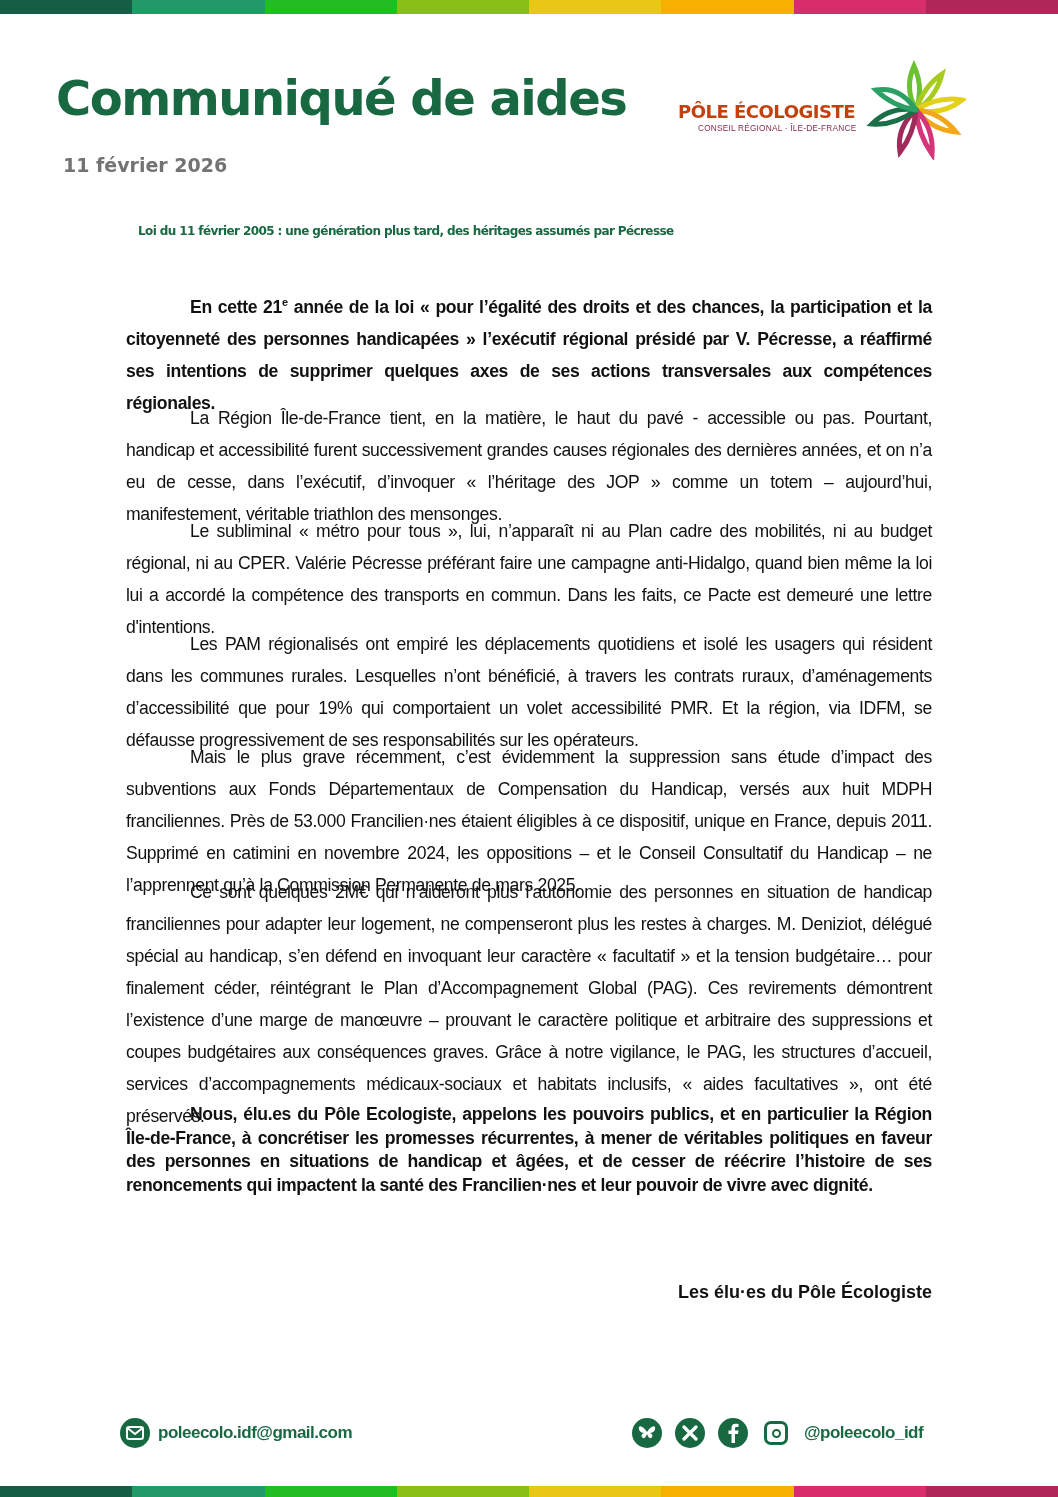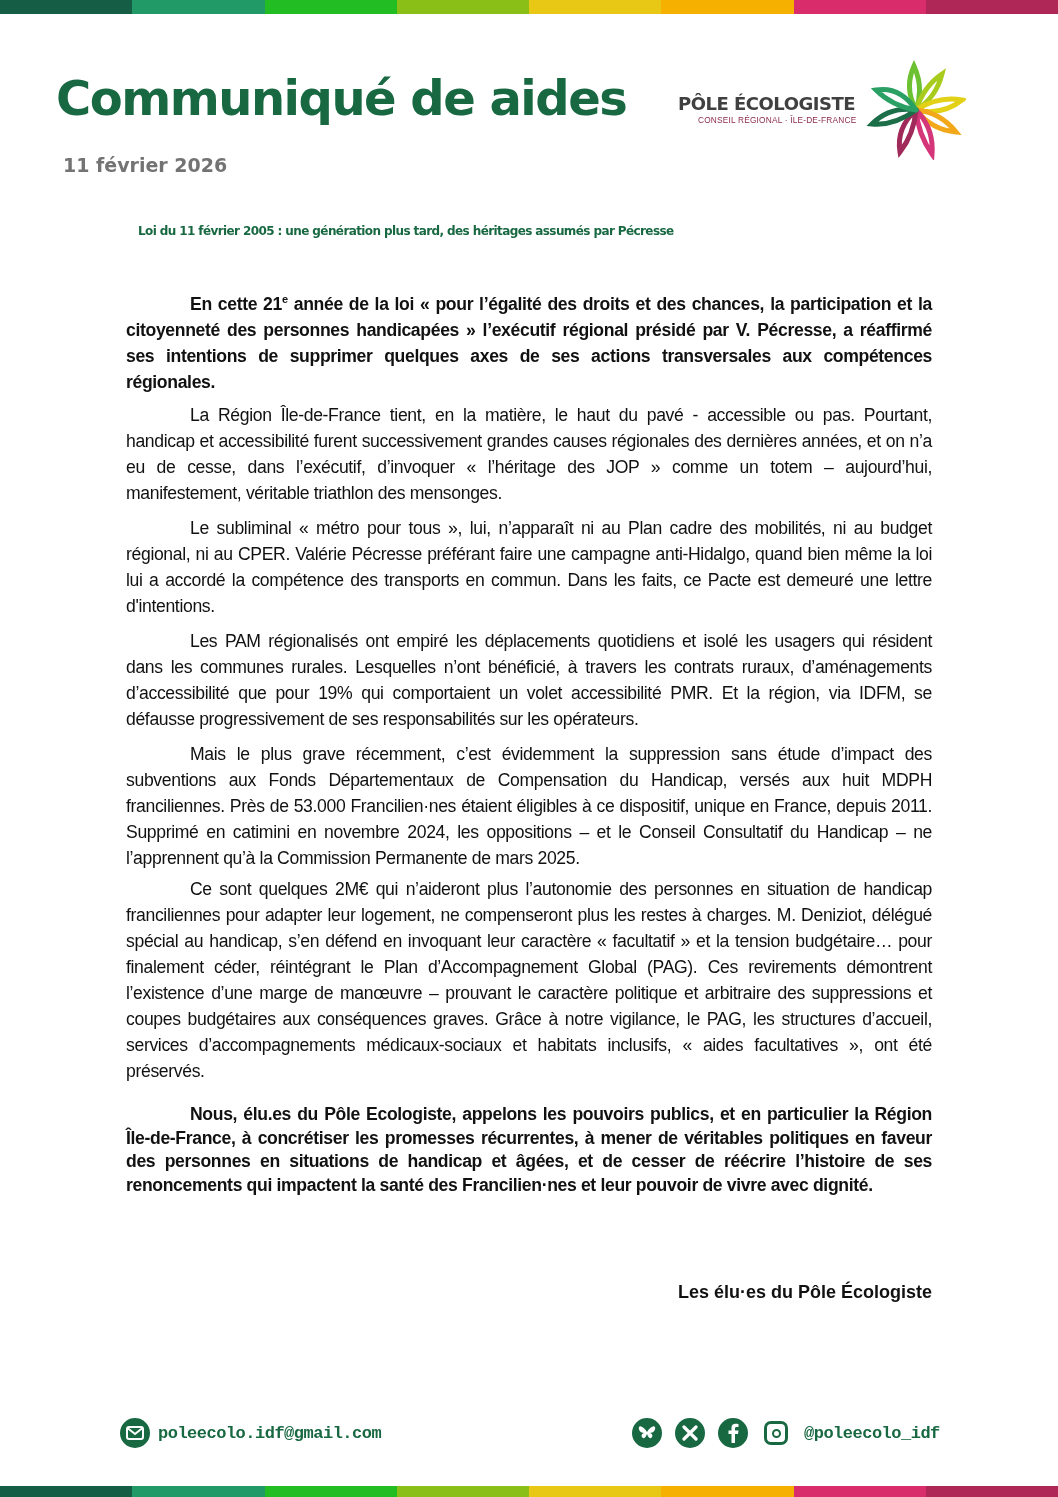--- a/index.html
+++ b/index.html
@@ -4,31 +4,31 @@
 <style>
   html, body { margin: 0; padding: 0; background: #ffffff; }
   body { width: 1058px; height: 1497px; position: relative; overflow: hidden; font-family: "Liberation Sans", sans-serif; color: #111; }
   .stripe { position: absolute; left: 0; width: 1058px; height: 14px; display: flex; }
   .stripe.top { top: 0; }
   .stripe.bottom { top: 1486px; height: 11px; }
   .stripe div { flex: 1; height: 100%; }
   .title { position: absolute; left: 56px; top: 74px; font-family: "DejaVu Sans", sans-serif; font-weight: bold; font-size: 48px; letter-spacing: -1.5px; color: #186842; margin: 0; line-height: 1; }
   .date { position: absolute; left: 63px; top: 154px; font-family: "DejaVu Sans", sans-serif; font-weight: bold; font-size: 19px; color: #737373; }
   .logo-text { position: absolute; left: 678px; top: 95px; }
-  .logo-name { font-family: "DejaVu Sans", sans-serif; font-weight: bold; font-size: 18px; color: #404040; letter-spacing: -0.5px; line-height: 1; }
+  .logo-name { font-family: "DejaVu Sans", sans-serif; font-weight: bold; font-size: 18px; color: #c2410c; letter-spacing: -0.5px; line-height: 1; margin-top: 8px; }
   .logo-sub { font-family: "Liberation Sans", sans-serif; font-size: 8.3px; color: #8b2a4d; letter-spacing: 0.2px; margin-top: 2px; margin-left: 20px; }
   .logo-flower { position: absolute; left: 866px; top: 60px; width: 100px; height: 100px; }
   .subtitle { position: absolute; left: 138px; top: 224px; font-family: "DejaVu Sans", sans-serif; font-weight: bold; font-size: 12px; color: #186842; letter-spacing: -0.6px; }
-  .body-text { position: absolute; left: 126px; width: 806px; font-family: "Liberation Sans", sans-serif; font-size: 17.6px; line-height: 26px; text-align: justify; letter-spacing: -0.35px; margin: 0; }
+  .body-text { position: absolute; left: 126px; width: 806px; font-family: "Liberation Sans", sans-serif; font-size: 17.6px; line-height: 32px; text-align: justify; letter-spacing: -0.35px; margin: 0; }
   .body-text.bold { font-weight: bold; }
   .body-text::first-line { }
   .indent { display: inline-block; width: 64px; }
   .signature { position: absolute; right: 126px; top: 1282px; font-family: "Liberation Sans", sans-serif; font-weight: bold; font-size: 18px; text-align: center; }
   .footer-email { position: absolute; left: 120px; top: 1418px; display: flex; align-items: center; gap: 8px; }
-  .footer-email .txt, .footer-social .txt { font-family: Liberation Mono, monospace; font-weight: bold; font-size: 17px; color: #186842; letter-spacing: -0.5px; }
+  .footer-email .txt, .footer-social .txt { font-family: Liberation Sans, sans-serif; font-weight: bold; font-size: 17px; color: #186842; letter-spacing: -0.5px; }
   .circ { width: 30px; height: 30px; border-radius: 50%; background: #186842; display: inline-flex; align-items: center; justify-content: center; color: #fff; }
   .footer-social { position: absolute; left: 632px; top: 1418px; display: flex; align-items: center; gap: 13px; }
   .insta { width: 24px; height: 24px; border: 3px solid #186842; border-radius: 7px; display: inline-flex; align-items: center; justify-content: center; box-sizing: border-box; margin: 0 3px; }
   .insta span { width: 9px; height: 9px; border: 2.5px solid #186842; border-radius: 50%; box-sizing: border-box; }
   sup { font-size: 11px; }
 </style>
 </head>
 <body>
 
 <div class="stripe top">

